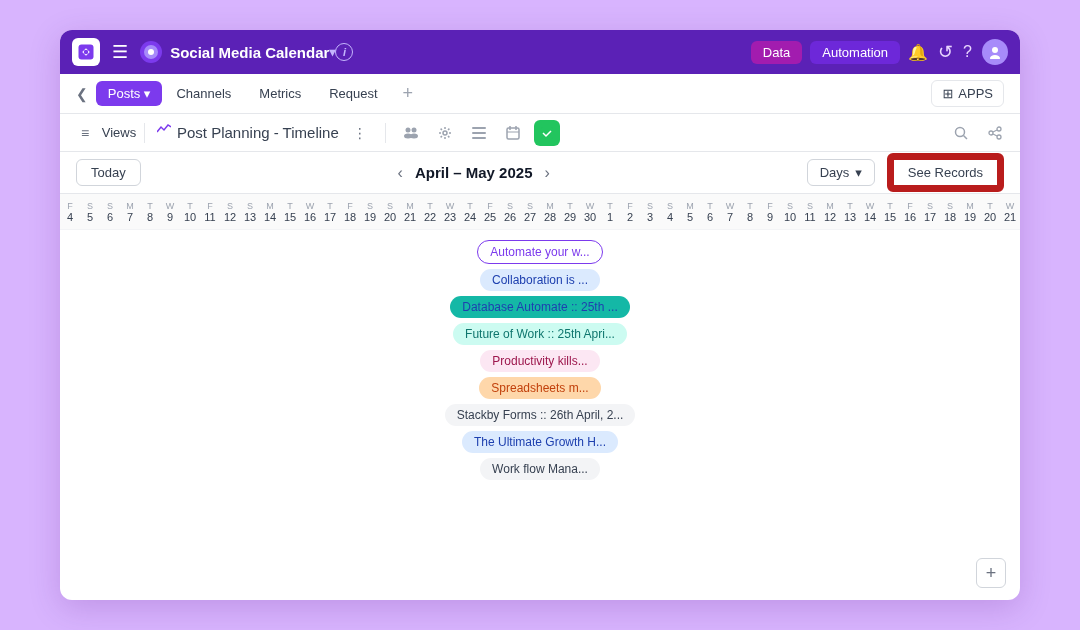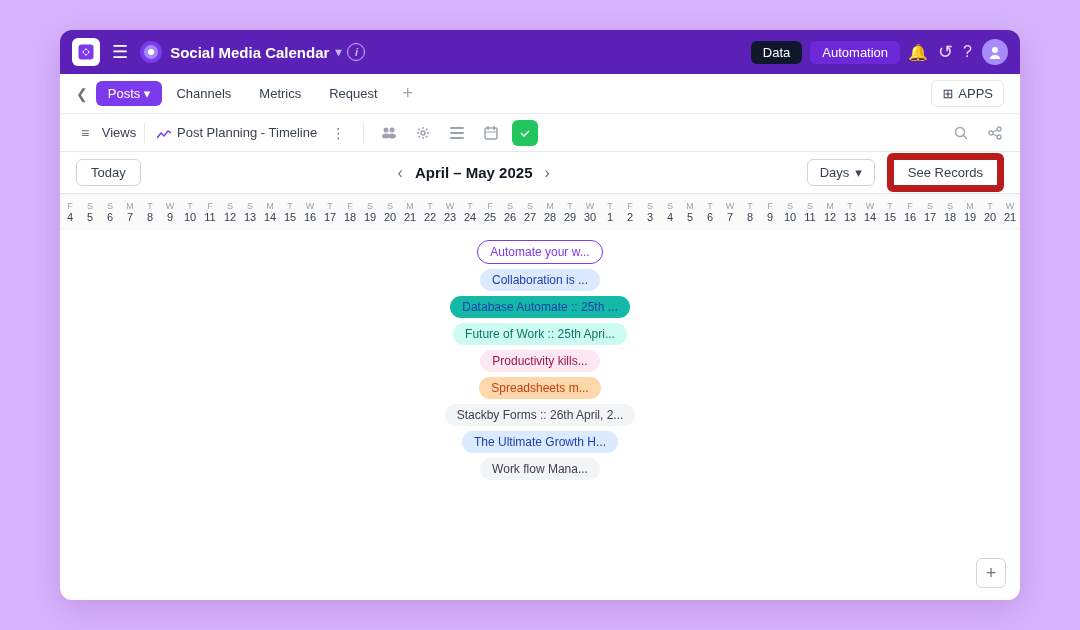--- a/index.html
+++ b/index.html
@@ -59,38 +59,37 @@
       color: #fff;
       font-size: 11px;
     }
     .nav-title {
       color: #fff;
       font-size: 15px;
       font-weight: 600;
       flex: 1;
       display: flex;
       align-items: center;
-      gap: 6px;
       text-align: center;
     }
     .nav-title-chevron { color: #c4b5fd; font-size: 12px; }
     .nav-title-info {
       width: 18px; height: 18px;
       border-radius: 50%;
       border: 1.5px solid #c4b5fd;
       color: #c4b5fd;
       display: flex;
       align-items: center;
       justify-content: center;
       font-size: 11px;
       font-style: italic;
       font-weight: bold;
     }
     .nav-pill {
-      background: #0f172a;
+      background: #a21caf;
       color: #fff;
       border-radius: 6px;
       padding: 4px 12px;
       font-size: 13px;
       font-weight: 500;
       cursor: pointer;
     }
     .nav-right-icons {
       display: flex;
       align-items: center;
@@ -162,23 +161,23 @@
       border-bottom: 1px solid #e5e7eb;
       display: flex;
       align-items: center;
       padding: 0 12px;
       gap: 8px;
       flex-shrink: 0;
     }
     .toolbar-divider { width: 1px; height: 20px; background: #e5e7eb; margin: 0 4px; }
     .toolbar-view-label {
       display: flex;
-      align-items: flex-end;
+      align-items: flex-start;
       gap: 6px;
-      font-size: 13px;
+      font-size: 15px;
       color: #374151;
       font-weight: 500;
       cursor: pointer;
     }
     .toolbar-icon-btn {
       width: 26px; height: 26px;
       display: flex; align-items: center; justify-content: center;
       color: #6b7280; font-size: 14px; cursor: pointer;
       border-radius: 4px;
     }

